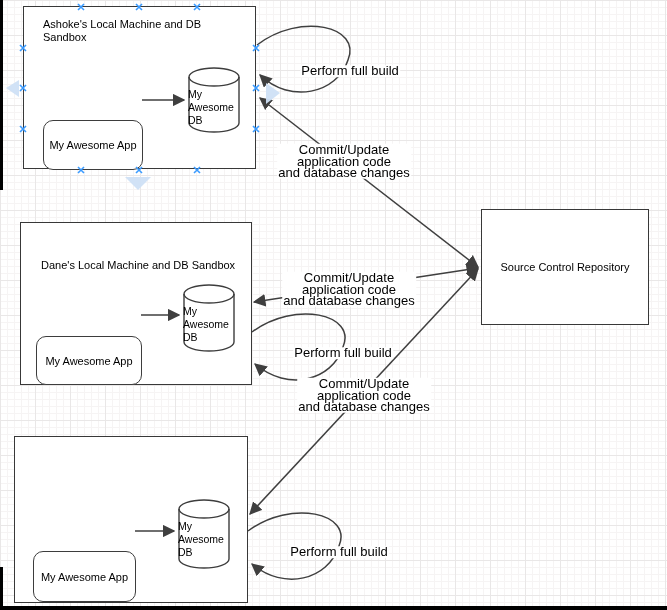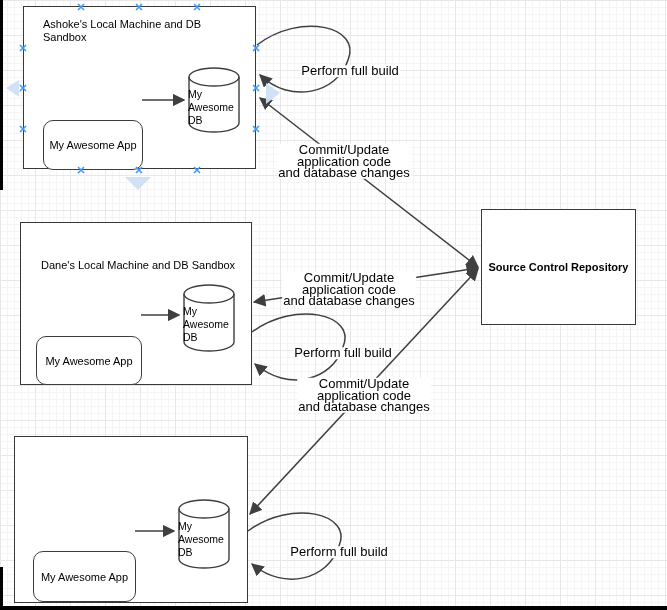--- a/index.html
+++ b/index.html
@@ -82,21 +82,21 @@
       <svg width="52" height="70" viewBox="0 0 52 70">
         <path d="M1,10 a25,9 0 0 1 50,0 v50 a25,9 0 0 1 -50,0 z" fill="#ffffff" stroke="#3d3d3d" stroke-width="1.4"></path>
         <path d="M1,10 a25,9 0 0 0 50,0" fill="none" stroke="#3d3d3d" stroke-width="1.4"></path>
       </svg>
       <div class="cyl-label">My
 Awesome
 DB</div>
     </div>
   </div>
 
-  <div class="node repo-node" style="left:481px;top:209px;width:155px;height:116px;font-weight:bold;">
+  <div class="node repo-node" style="left:481px;top:209px;width:168px;height:116px;">
     <span>Source Control Repository</span>
   </div>
 
   <svg id="edges" width="667" height="610" viewBox="0 0 667 610">
     <defs>
       <marker id="arr" viewBox="0 0 10 10" refX="9" refY="5" markerWidth="8.5" markerHeight="8.5" orient="auto-start-reverse">
         <path d="M0,0 L10,5 L0,10 z" fill="#3f3f3f"></path>
       </marker>
     </defs>
 

